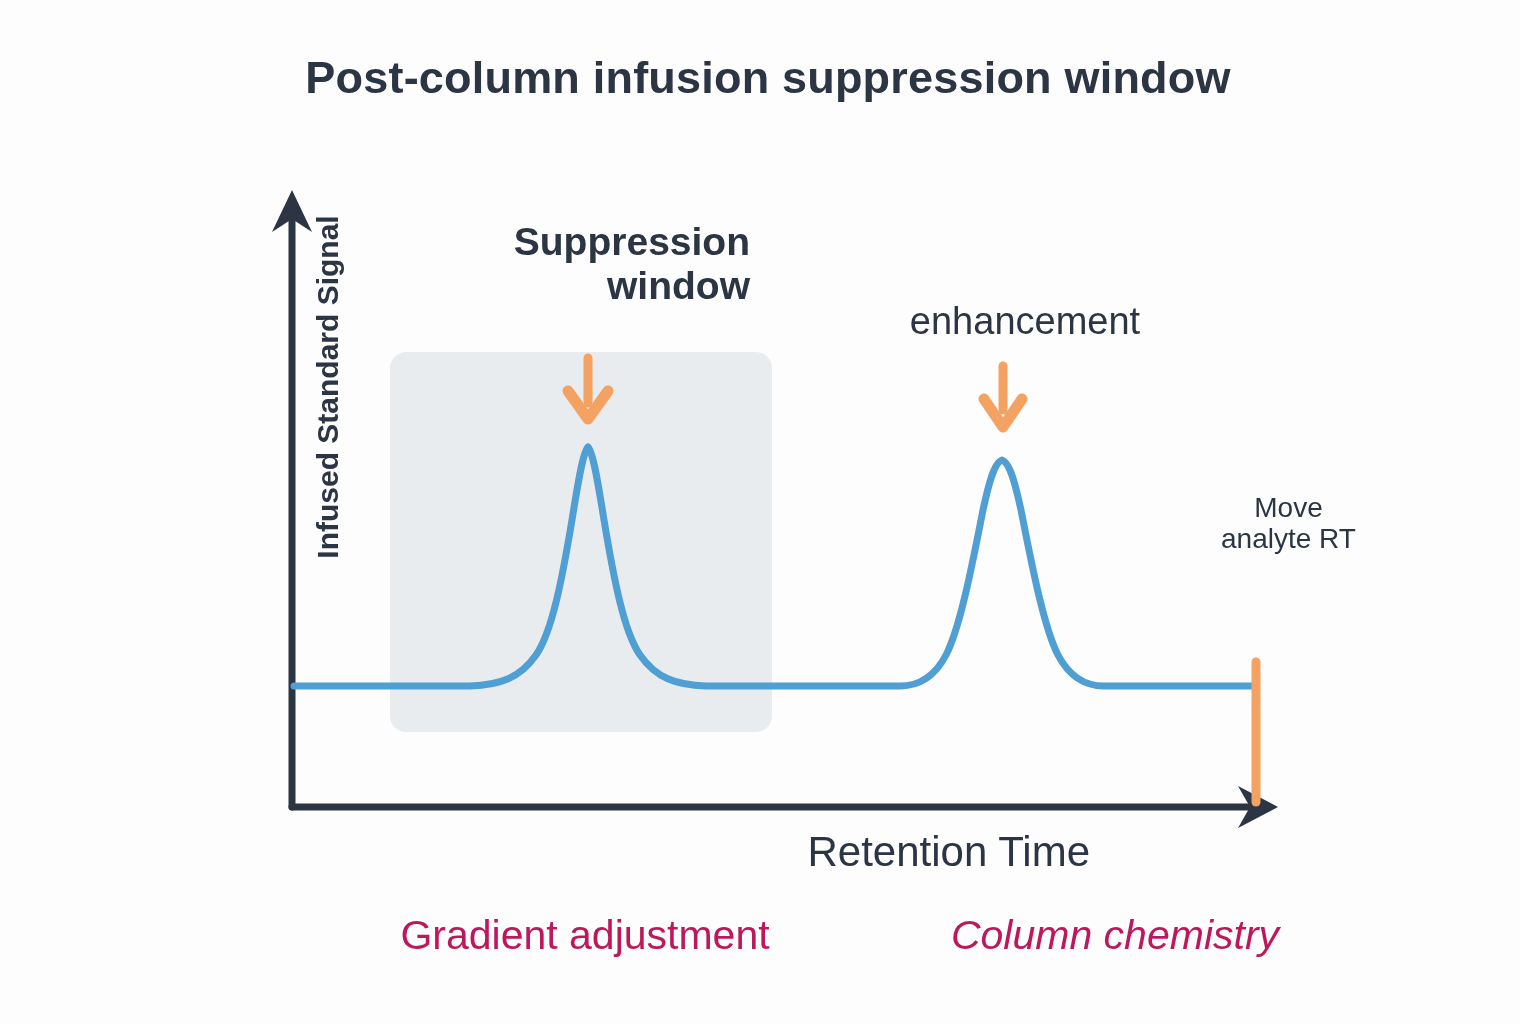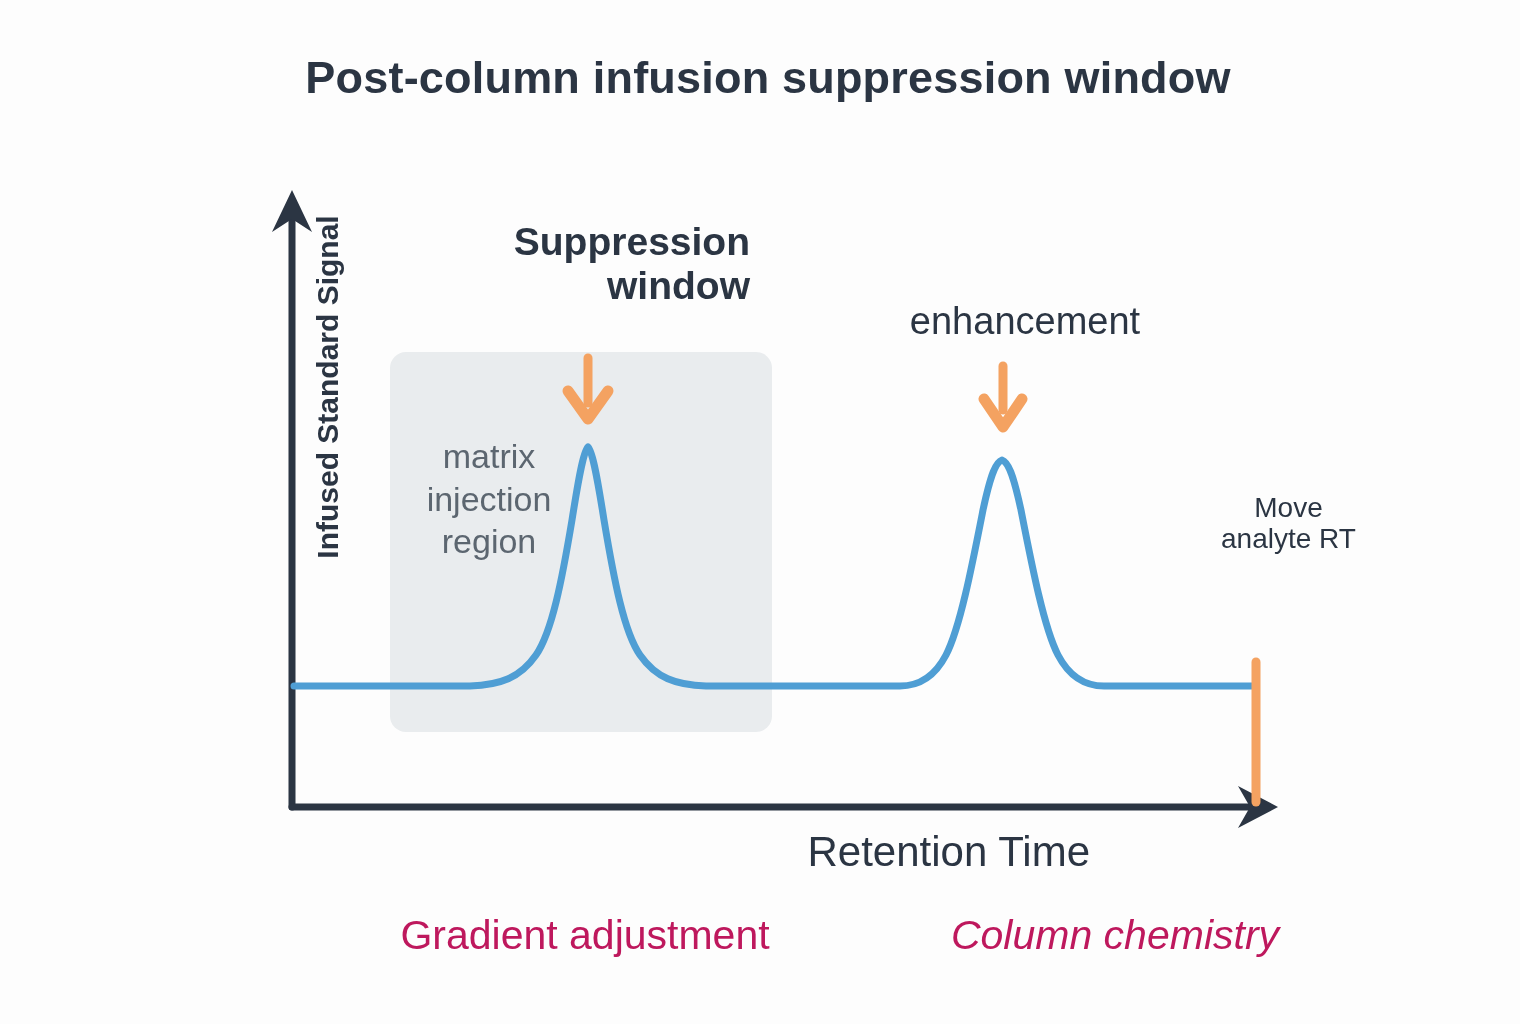--- a/index.html
+++ b/index.html
@@ -173,25 +173,20 @@
     <line x1="1256" y1="662" x2="1256" y2="802" stroke="#f4a261" stroke-width="9" stroke-linecap="round"></line>
   </svg>
 
   <div class="annot" id="annot-suppression">
     <div>Suppression</div>
     <div>window</div>
   </div>
 
   <div class="annot" id="annot-enhancement">enhancement</div>
 
-  <div class="annot" id="annot-matrix">
-    <div>matrix</div>
-    <div>injection</div>
-    <div>region</div>
-  </div>
 
   <div class="annot" id="annot-move">
     <div>Move</div>
     <div>analyte RT</div>
   </div>
 
   <div class="caption" id="caption-left">Gradient adjustment</div>
   <div class="caption" id="caption-right">Column chemistry</div>
 
 </div>

